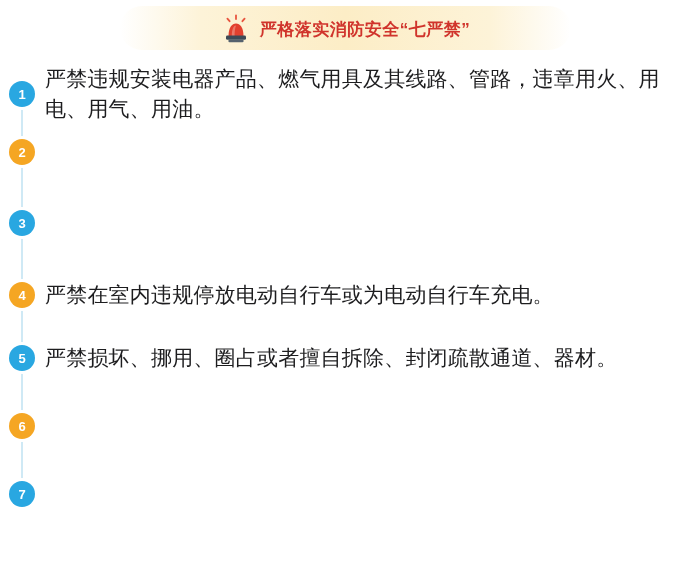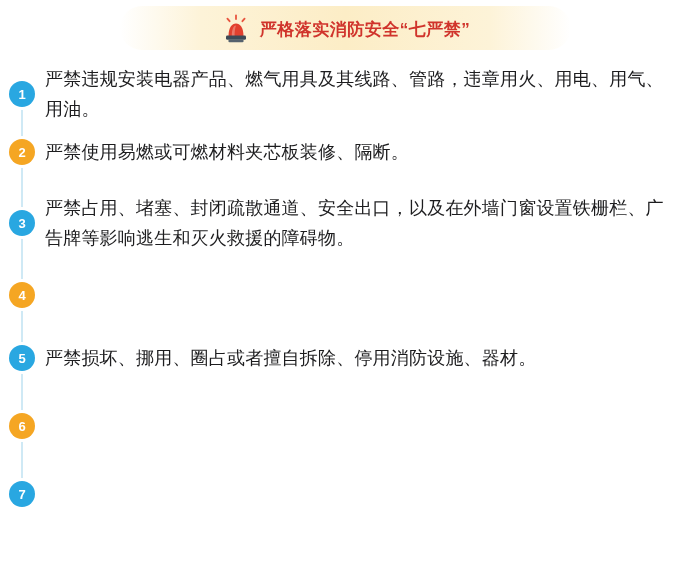--- a/index.html
+++ b/index.html
@@ -94,21 +94,21 @@
     display: flex;
     align-items: center;
     justify-content: center;
     margin-left: 9px;
     margin-right: 10px;
     box-shadow: 0 0 0 3px #ffffff;
     z-index: 2;
   }
   .text {
     flex: 1 1 auto;
-    font-size: 18px;
+    font-size: 21px;
     line-height: 30px;
     color: #1d1d1f;
     letter-spacing: 0.2px;
   }
 </style>
 </head>
 <body>
 
 <div class="poster">
 
@@ -138,35 +138,34 @@
   <div class="list">
     <div class="timeline"></div>
 
     <div class="item" style="min-height:56px;align-items:center;">
       <div class="badge" style="background:#29a7e1;">1</div>
       <div class="text">严禁违规安装电器产品、燃气用具及其线路、管路，违章用火、用电、用气、用油。</div>
     </div>
 
     <div class="item" style="min-height:56px;align-items:center;">
       <div class="badge" style="background:#f5a623;">2</div>
-      <div class="text">严禁使用易燃或可燃材料夹芯板装修、隔断。</div>
     </div>
 
     <div class="item" style="min-height:86px;align-items:center;">
       <div class="badge" style="background:#29a7e1;">3</div>
-      <div class="text">严禁占用、堵塞、封闭疏散通道、安全出口，以及在外墙门窗设置铁栅栏、广告牌等影响逃生和灭火救援的障碍物。</div>
     </div>
 
     <div class="item" style="min-height:58px;align-items:center;">
       <div class="badge" style="background:#f5a623;">4</div>
+      <div class="text">严禁在室内违规停放电动自行车或为电动自行车充电。</div>
     </div>
 
     <div class="item" style="min-height:68px;align-items:center;">
       <div class="badge" style="background:#29a7e1;">5</div>
-      <div class="text">严禁损坏、挪用、圈占或者擅自拆除、停用消防设施、器材。</div>
+      <div class="text">严禁损坏、挪用、圈占或者擅自拆除、封闭疏散通道、器材。</div>
     </div>
 
     <div class="item" style="min-height:68px;align-items:center;">
       <div class="badge" style="background:#f5a623;">6</div>
     </div>
 
     <div class="item" style="min-height:68px;align-items:center;">
       <div class="badge" style="background:#29a7e1;">7</div>
     </div>
 

